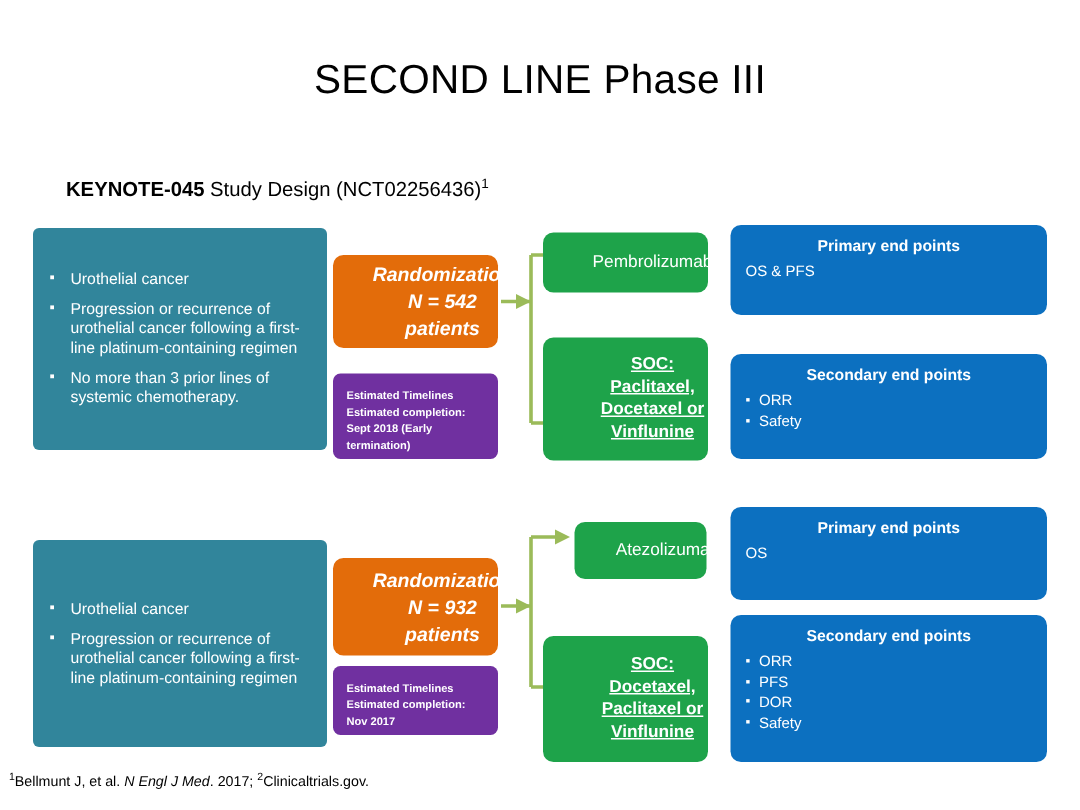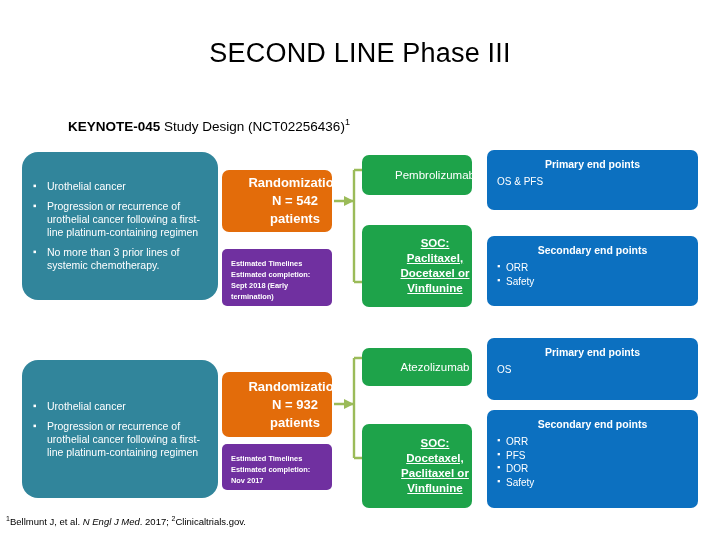--- a/index.html
+++ b/index.html
@@ -43,35 +43,35 @@
     color: #000000;
     white-space: nowrap;
   }
   .section-heading .strong {
     font-weight: bold;
   }
   .section-heading sup {
     font-size: 9px;
     vertical-align: super;
   }
-  #heading-keynote { left: 28px; top: 117px; padding-left: 40px; }
+  #heading-keynote { left: 4px; top: 117px; padding-left: 40px; }
   #heading-imvigor { left: 20px; top: 325px; }
 
   
   .box {
     position: absolute;
     box-sizing: border-box;
     border-radius: 7px;
     color: #ffffff;
     padding-left: 36px;
   }
 
   .box-criteria {
     background: #31859B;
-    border-radius: 16px;
+    border-radius: 4px;
     padding: 10px 12px 10px 10px;
     display: flex;
     flex-direction: column;
     justify-content: center;
   }
   .criteria-list {
     margin: 0;
     padding: 0;
     list-style: none;
   }
@@ -96,20 +96,21 @@
   .box-randomization {
     background: #E36C0A;
     display: flex;
     flex-direction: column;
     align-items: center;
     justify-content: center;
     text-align: center;
     font-weight: bold;
     font-size: 13px;
     line-height: 18px;
+    font-style: italic;
   }
 
   .box-timeline {
     background: #7030A0;
     border-radius: 5px;
     padding: 9px 8px 8px 9px;
     font-size: 7.4px;
     line-height: 11px;
     font-weight: bold;
     color: #ffffff;
@@ -268,21 +269,21 @@
     <div>Nov 2017</div>
   </div>
 
   <svg class="connector" style="left:332px; top:348px;" width="52" height="150" viewBox="0 0 52 150">
     <path d="M2 56 L22 56 M22 10 L22 110 M22 10 L38 10 M22 110 L38 110" stroke="#9BBB59" stroke-width="2.4" fill="none"></path>
     <polygon points="38,5 48,10 38,15" fill="#9BBB59"></polygon>
     <polygon points="38,105 48,110 38,115" fill="#9BBB59"></polygon>
     <polygon points="12,51 22,56 12,61" fill="#9BBB59"></polygon>
   </svg>
 
-  <div class="box box-arm" style="left:362px; top:348px; width:110px; height:38px;">
+  <div class="box box-arm" style="left:383px; top:348px; width:88px; height:38px;">
     <span>Atezolizumab</span>
   </div>
 
   <div class="box box-arm arm-soc" style="left:362px; top:424px; width:110px; height:84px; white-space:pre-line;">
     <span>SOC:
 Docetaxel,
 Paclitaxel or
 Vinflunine</span>
   </div>
 

